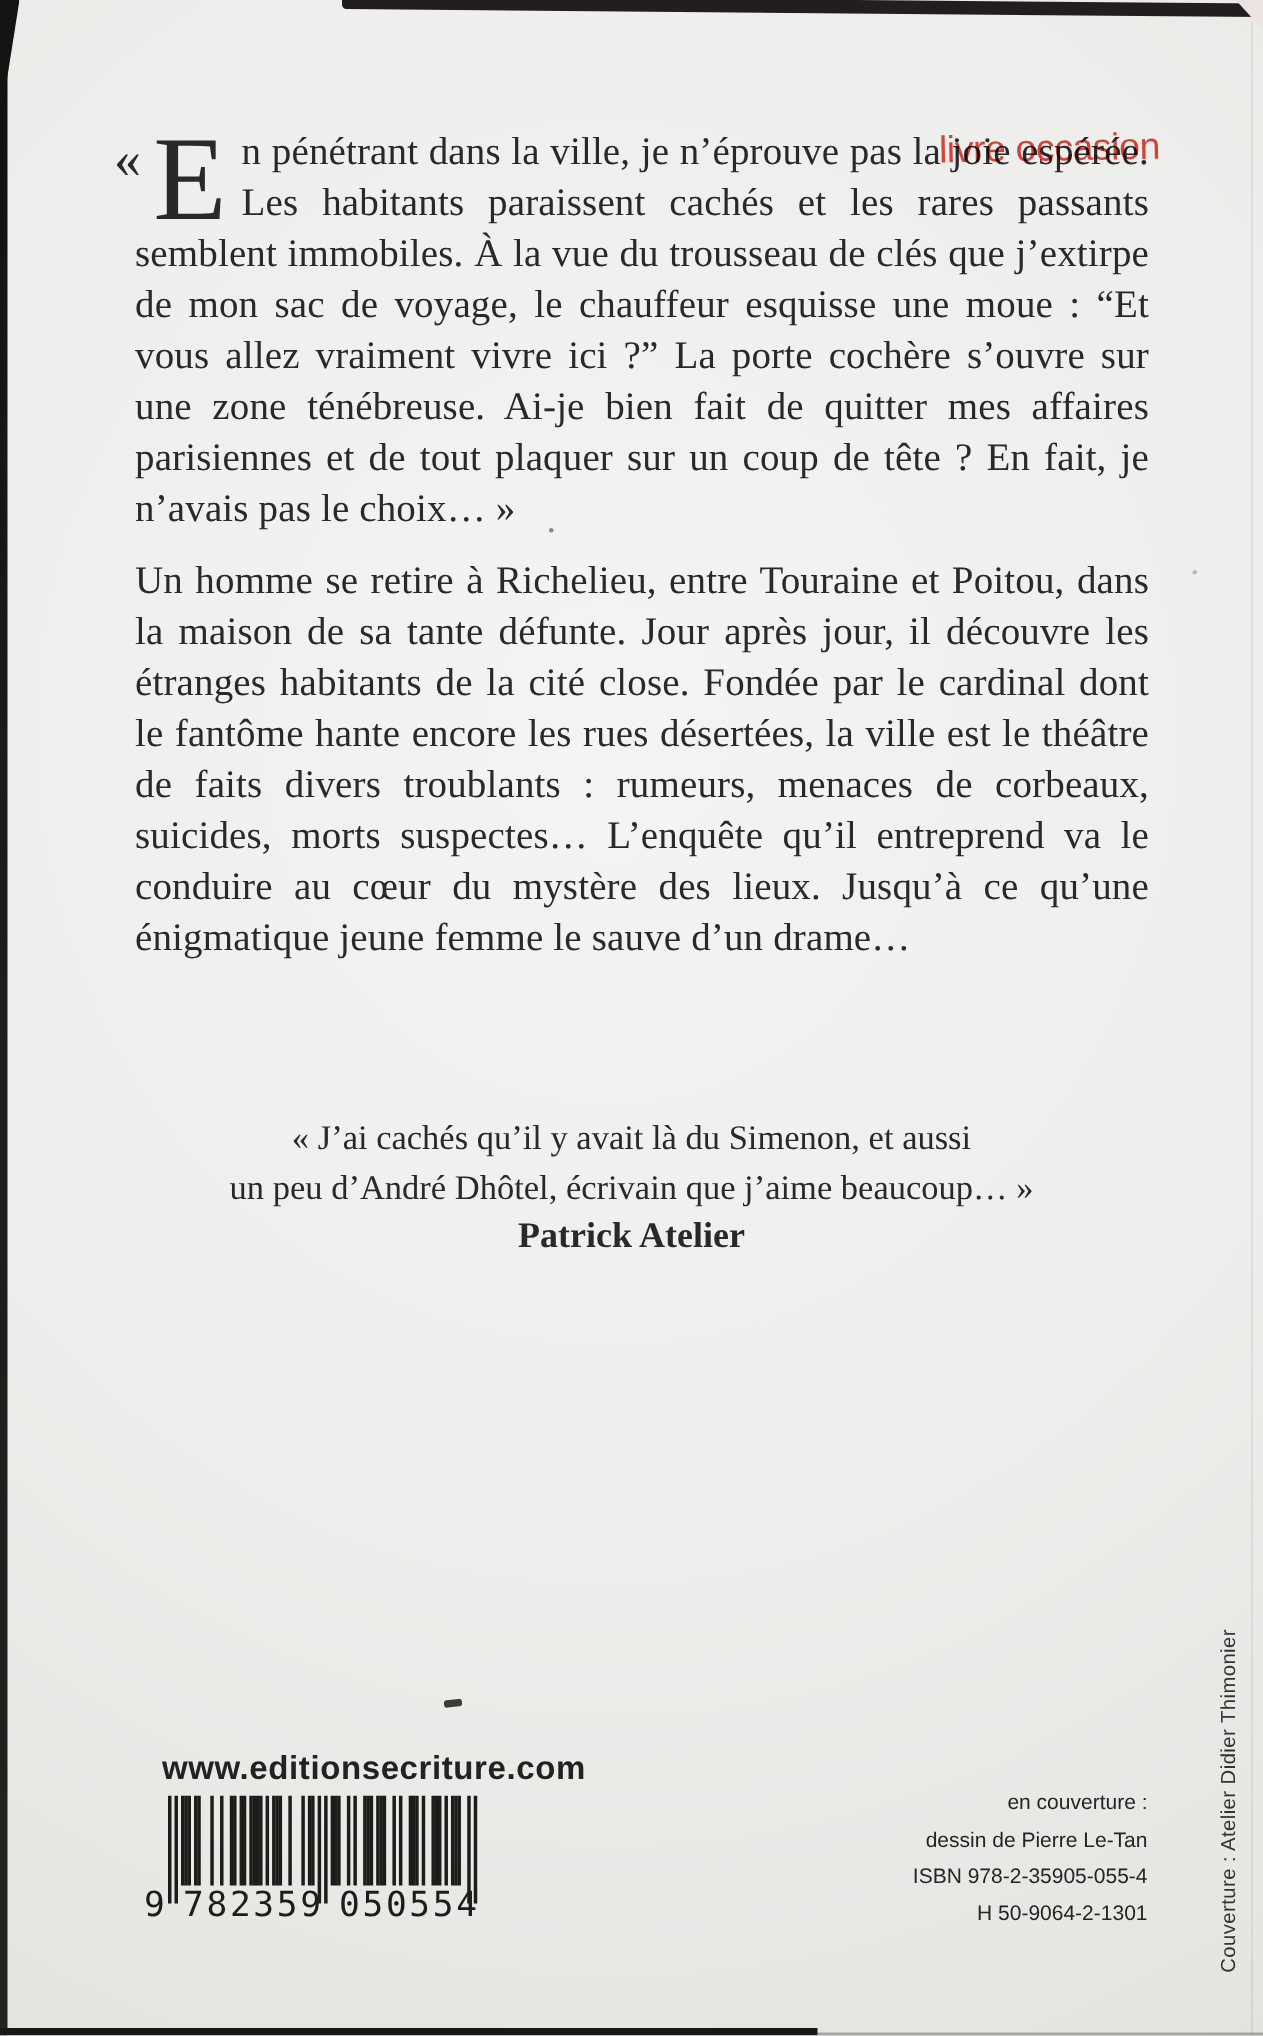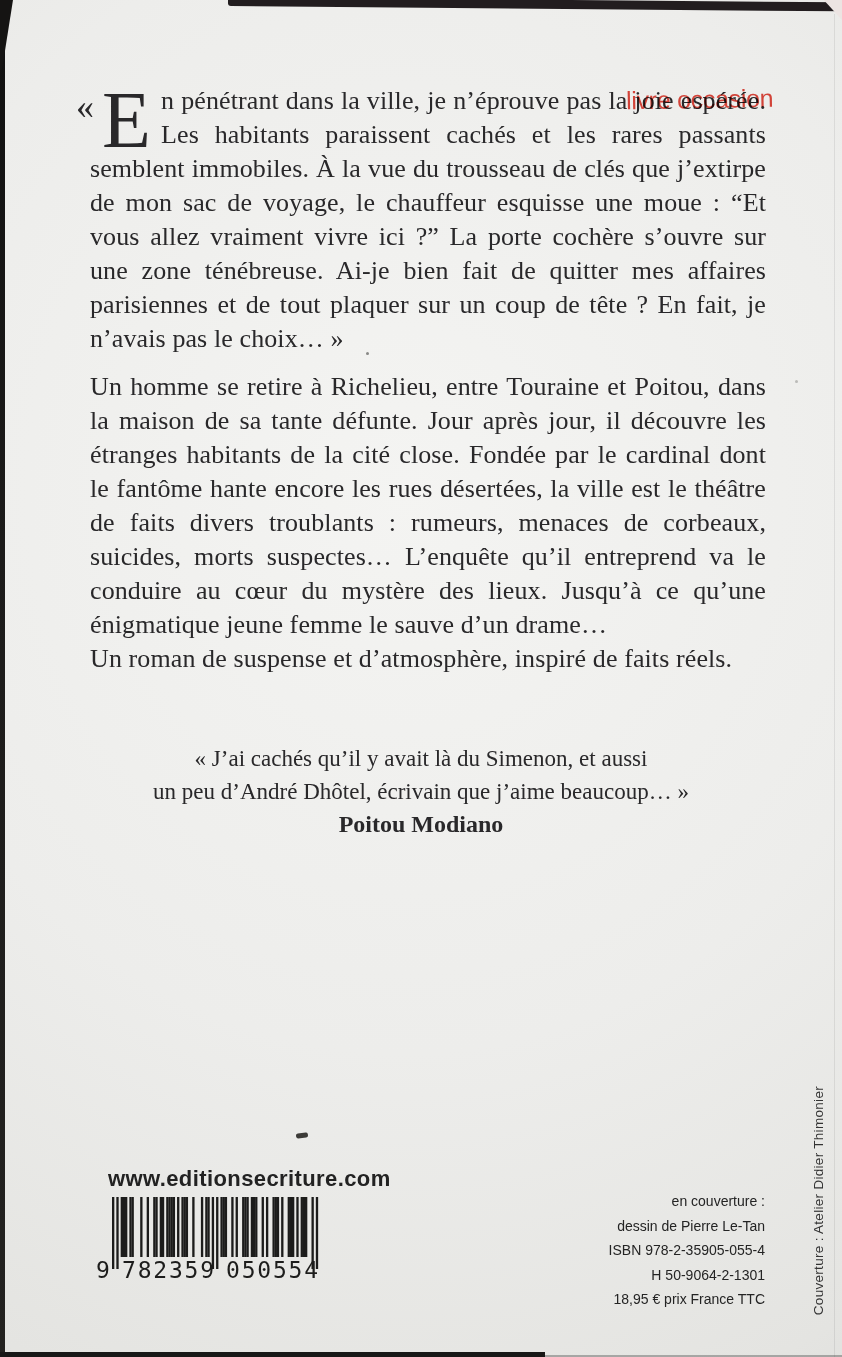--- a/index.html
+++ b/index.html
@@ -100,28 +100,27 @@
 
   <div class="body-text">
     <p class="para">
       <span class="quote-open">«</span>
       <span class="dropcap">E</span>
       <span>n pénétrant dans la ville, je n’éprouve pas la joie espérée. Les habitants paraissent cachés et les rares passants semblent immobiles. À la vue du trousseau de clés que j’extirpe de mon sac de voyage, le chauffeur esquisse une moue : “Et vous allez vraiment vivre ici ?” La porte cochère s’ouvre sur une zone ténébreuse. Ai-je bien fait de quitter mes affaires parisiennes et de tout plaquer sur un coup de tête ? En fait, je n’avais pas le choix… »</span>
     </p>
     <p class="para">
       <span>Un homme se retire à Richelieu, entre Touraine et Poitou, dans la maison de sa tante défunte. Jour après jour, il découvre les étranges habitants de la cité close. Fondée par le cardinal dont le fantôme hante encore les rues désertées, la ville est le théâtre de faits divers troublants : rumeurs, menaces de corbeaux, suicides, morts suspectes… L’enquête qu’il entreprend va le conduire au cœur du mystère des lieux. Jusqu’à ce qu’une énigmatique jeune femme le sauve d’un drame…</span>
       <br>
-      <span>Un roman de suspense et d’atmosphère, inspiré de faits réels.</span>
     </p>
   </div>
 
   <div class="review">
     <div>« J’ai cachés qu’il y avait là du Simenon, et aussi</div>
     <div>un peu d’André Dhôtel, écrivain que j’aime beaucoup… »</div>
-    <div class="author">Poitou Modiano</div>
+    <div class="author">Patrick Atelier</div>
   </div>
 
   <div class="website">www.editionsecriture.com</div>
 
   <div class="barcode-box">
     <svg id="barcode" width="228" height="76" viewBox="0 0 228 76">
         <rect x="16.00" y="0" width="2.32" height="72" fill="#1c1c1b"></rect>
         <rect x="20.34" y="0" width="2.32" height="72" fill="#1c1c1b"></rect>
         <rect x="24.67" y="0" width="2.32" height="60" fill="#1c1c1b"></rect>
         <rect x="26.84" y="0" width="2.32" height="60" fill="#1c1c1b"></rect>
@@ -194,20 +193,19 @@
           <span>4</span>
         </span>
     </div>
   </div>
 
   <div class="credits">
     <div>en couverture :</div>
     <div>dessin de Pierre Le-Tan</div>
     <div>ISBN 978-2-35905-055-4</div>
     <div>H 50-9064-2-1301</div>
-    <div>18,95 € prix France TTC</div>
   </div>
 
   <div class="spine-credit">Couverture : Atelier Didier Thimonier</div>
 
   <div class="stamp" style="color: rgb(223, 56, 44);">livre occasion</div>
 
 </div>
 
 </body></html>

